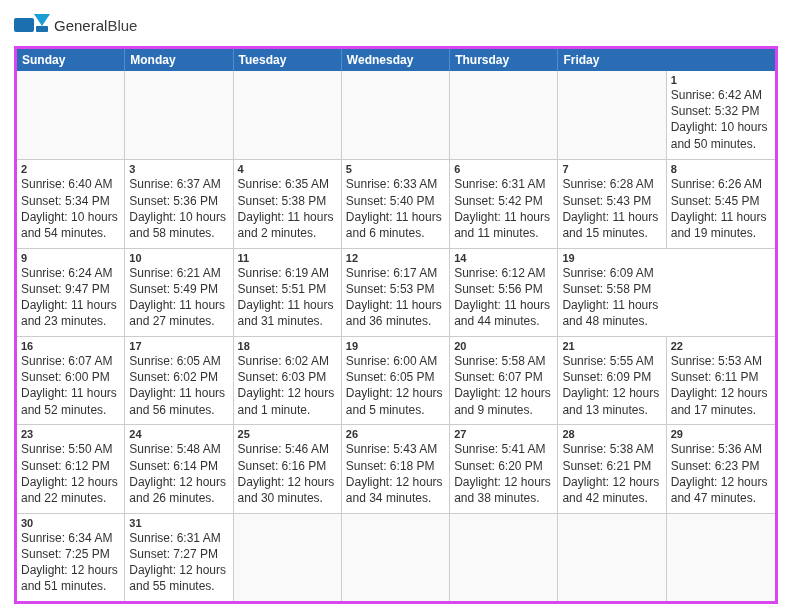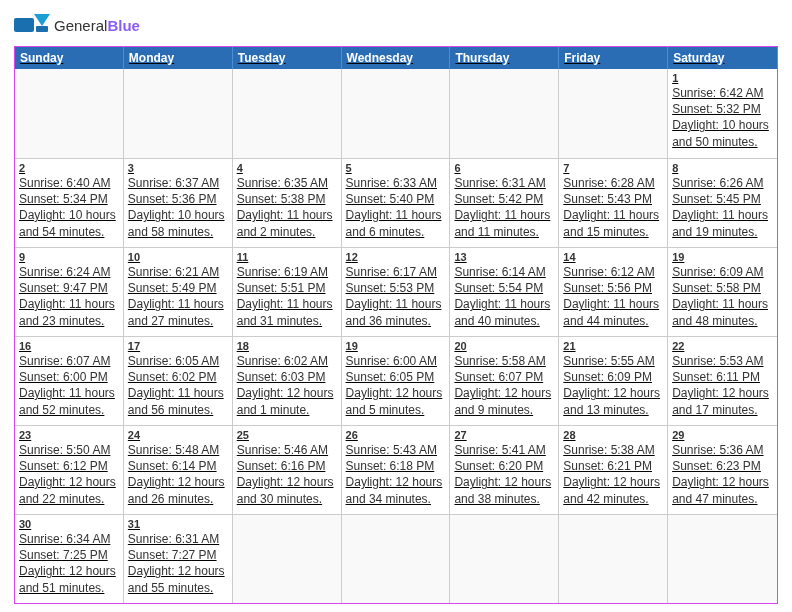--- a/index.html
+++ b/index.html
@@ -43,22 +43,21 @@
       line-height: 1.1;
     }
     .cal-subtitle {
       font-size: 13px;
       color: #555;
     }
     .calendar {
       flex: 1;
       display: flex;
       flex-direction: column;
-      border: 1px solid #d946ef;
-      text-decoration: underline;
+      border: 3px solid #d946ef;
     }
     .cal-header-row {
       display: grid;
       grid-template-columns: repeat(7, 1fr);
       background: #2a6db5;
     }
     .cal-header-cell {
       color: #fff;
       font-size: 12px;
       font-weight: bold;
@@ -107,39 +106,38 @@
 
 <div class="page">
   <div class="header">
     <div class="logo-area">
       <svg class="logo-icon" viewBox="0 0 36 30" xmlns="http://www.w3.org/2000/svg">
         <rect x="0" y="8" width="20" height="14" rx="2" fill="#1a6faf"></rect>
         <polygon points="20,4 36,4 28,16" fill="#1a9ed4"></polygon>
         <rect x="22" y="16" width="12" height="6" rx="1" fill="#1a6faf"></rect>
       </svg>
       <div>
-        <div style="font-size:15px;color:#333;line-height:1;">General<span style="color:#8b5cf6;font-weight:bold;">Blue</span></div>
+        <div style="font-size:15px;color:#333;line-height:1;">General<span style="color:#404040;font-weight:normal;">Blue</span></div>
       </div>
     </div>
     <div class="title-area">
       <div class="cal-title"></div>
       <div class="cal-subtitle"></div>
     </div>
   </div>
 
   <div class="calendar">
     <div class="cal-header-row">
 
     <div class="cal-header-cell">Sunday</div>
         <div class="cal-header-cell">Monday</div>
         <div class="cal-header-cell">Tuesday</div>
         <div class="cal-header-cell">Wednesday</div>
         <div class="cal-header-cell">Thursday</div>
         <div class="cal-header-cell">Friday</div>
-        <div class="cal-header-cell">Saturday</div>
       </div>
     <div class="cal-body">
 
     <div class="cal-row">
           <div class="cal-cell empty"></div>
           <div class="cal-cell empty"></div>
           <div class="cal-cell empty"></div>
           <div class="cal-cell empty"></div>
           <div class="cal-cell empty"></div>
           <div class="cal-cell empty"></div>
@@ -213,26 +211,20 @@
 Sunset: 5:51 PM
 Daylight: 11 hours and 31 minutes.</div>
           </div>
           <div class="cal-cell">
             <span class="day-num">12</span>
             <div class="day-info" style="white-space: pre-line;">Sunrise: 6:17 AM
 Sunset: 5:53 PM
 Daylight: 11 hours and 36 minutes.</div>
           </div>
           <div class="cal-cell">
-            <span class="day-num">13</span>
-            <div class="day-info" style="white-space: pre-line;">Sunrise: 6:14 AM
-Sunset: 5:54 PM
-Daylight: 11 hours and 40 minutes.</div>
-          </div>
-          <div class="cal-cell">
             <span class="day-num">14</span>
             <div class="day-info" style="white-space: pre-line;">Sunrise: 6:12 AM
 Sunset: 5:56 PM
 Daylight: 11 hours and 44 minutes.</div>
           </div>
           <div class="cal-cell">
             <span class="day-num">19</span>
             <div class="day-info" style="white-space: pre-line;">Sunrise: 6:09 AM
 Sunset: 5:58 PM
 Daylight: 11 hours and 48 minutes.</div>

